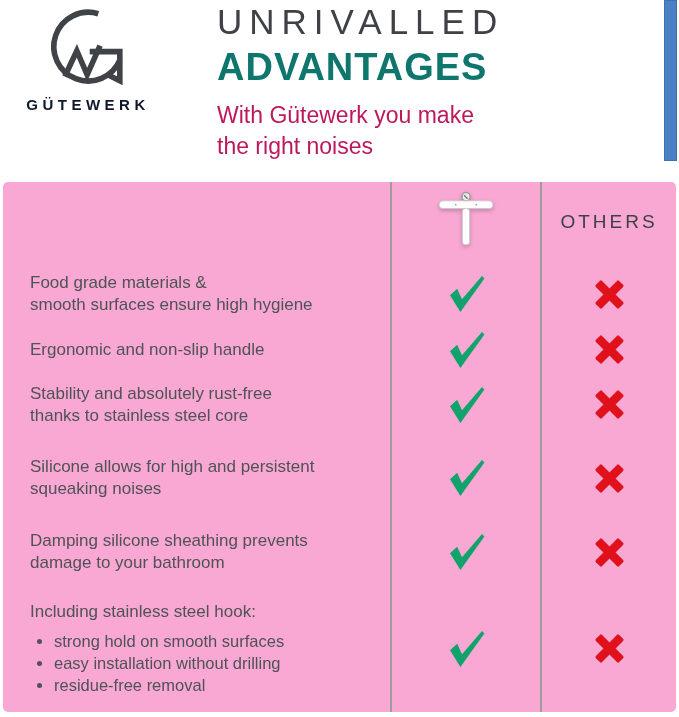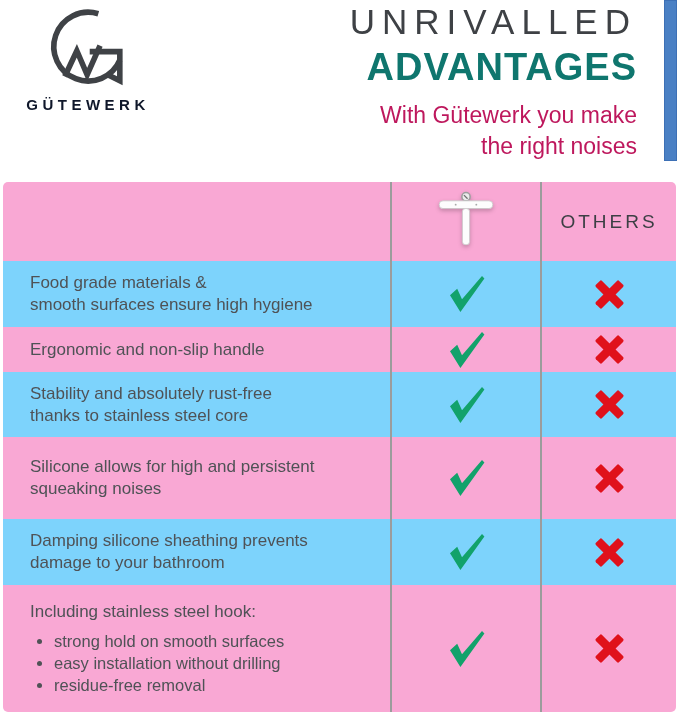--- a/index.html
+++ b/index.html
@@ -6,33 +6,33 @@
   html,body { background:#ffffff; }
   body { font-family:"Liberation Sans", sans-serif; }
   .canvas { position:relative; width:679px; height:717px; background:#ffffff; overflow:hidden; }
 
   
   .brand { position:absolute; left:26px; top:6px; width:124px; text-align:center; }
   .brand svg { display:block; margin:0 auto; }
   .brand-name { margin-top:4px; font-size:15px; font-weight:bold; letter-spacing:4.5px; color:#0f172a; white-space:nowrap; }
 
   
-  .hero { position:absolute; top:0; right:42px; width:420px; text-align:right; }
+  .hero { position:absolute; top:0; right:42px; width:420px; }
   .hero-title1 { font-size:35px; font-weight:300; letter-spacing:7px; color:#3e4145; line-height:44px; }
   .hero-title2 { font-size:38px; font-weight:700; letter-spacing:1px; color:#0f766e; line-height:46px; }
   .hero-sub { margin-top:10px; font-size:23px; line-height:31px; color:#be185d; }
   .accent-bar { position:absolute; left:664px; top:0; width:13px; height:161px; background:#4a80c4; border:1px solid #3d70b5; }
 
   
   .table { position:absolute; left:3px; top:182px; width:673px; height:530px;
            display:grid; grid-template-columns:389px 150px 134px;
            grid-template-rows:79px 66px 45px 65px 82px 66px 127px;
            border-radius:5px; overflow:hidden; }
   .bg-g { background:#f9a8d4; }
-  .bg-w { background:#7dd3fc;text-align:center; }
+  .bg-w { background:#f9a8d4;text-align:center; }
   .b-r  { border-right:2px solid #9c9c9c; }
   .cell { display:flex; align-items:center; }
   .feat { flex-direction:column; align-items:flex-start; justify-content:center;
           padding-left:27px; padding-right:10px; color:#4f5256; font-size:17px; line-height:22px; }
   .mark { justify-content:center; }
   .others-hdr { justify-content:center; font-size:19px; letter-spacing:3px; color:#3c3f44; }
   .product-hdr { justify-content:center; }
   .product-hdr svg { filter:drop-shadow(0 2px 2px rgba(0,0,0,0.22)); }
   .hook-bullets { margin:7px 0 0 24px; padding:0; list-style:disc; font-size:16.5px; line-height:22px; color:#4f5256; }
   .hook-bullets li { margin:0; }

